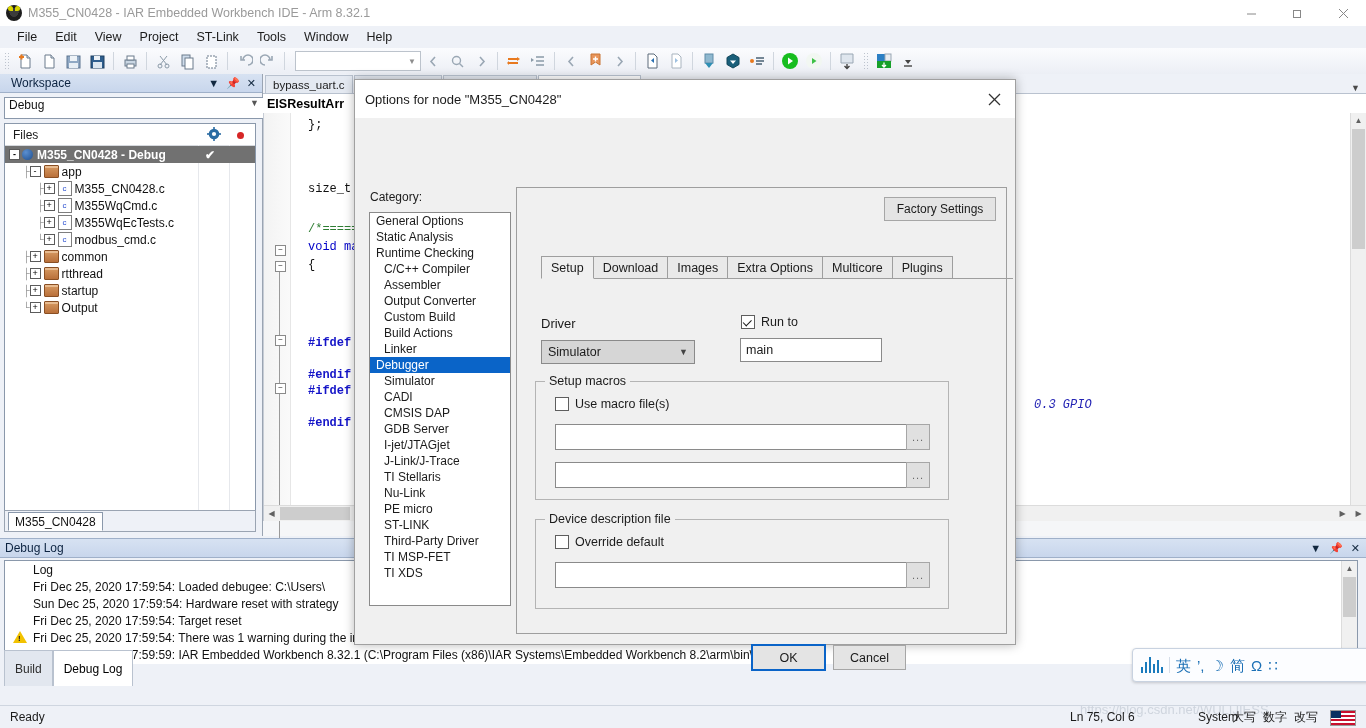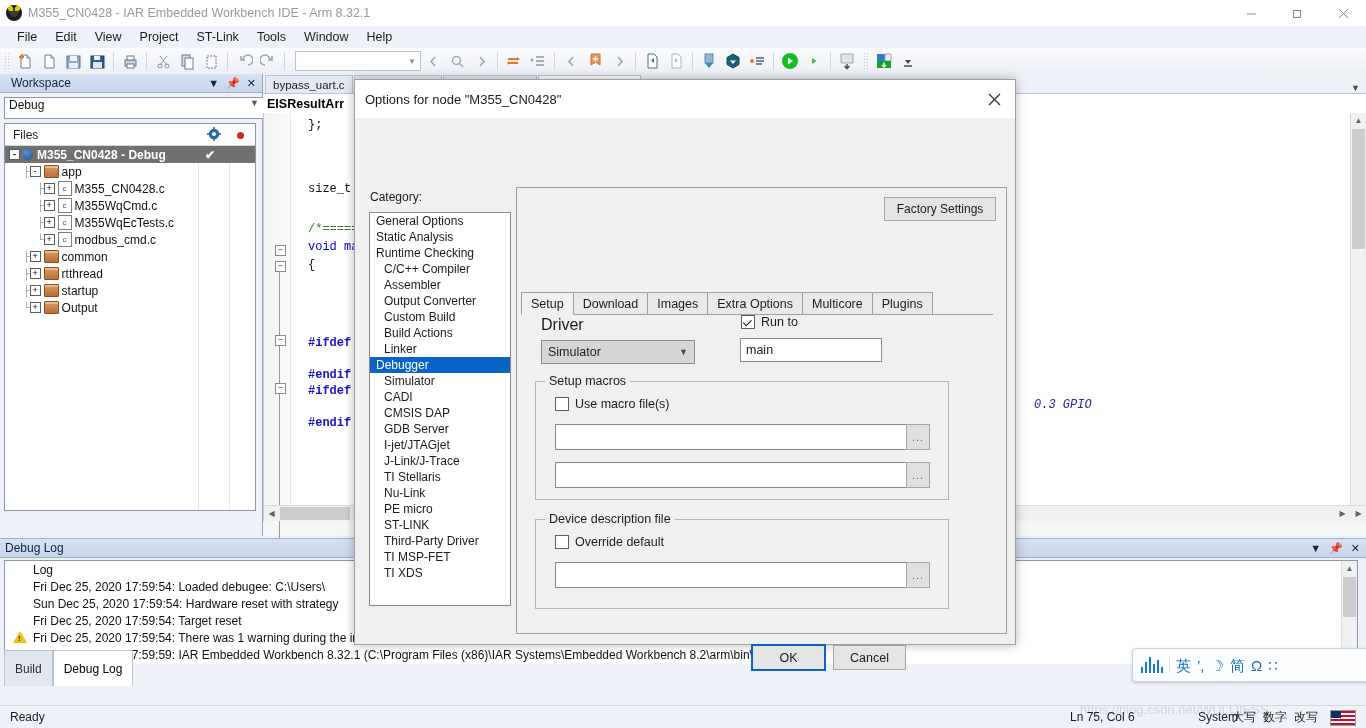--- a/index.html
+++ b/index.html
@@ -305,30 +305,30 @@
     position:absolute; left:161px; top:69px; width:489px; height:445px;
     background:#f0f0f0; border:1px solid #9e9e9e;
   }
   .factory {
     position:absolute; right:10px; top:9px; width:110px; height:22px;
     background:#e4e4e4; border:1px solid #a6a6a6;
     display:flex; align-items:center; justify-content:center;
     font-size:12px; color:#1b1b1b;margin-left:22px;
   }
   .tabstrip {
-    position:absolute; left:4px; top:68px; width:472px; height:22px;
-    border-bottom:1px solid #9e9e9e; display:flex; align-items:flex-end;margin-top:36px;
+    position:absolute; left:24px; top:68px; width:472px; height:22px;
+    border-bottom:1px solid #9e9e9e; display:flex; align-items:flex-end;
   }
   .dtab {
     height:21px; padding:0 9px; font-size:12.5px; color:#1b1b1b;
     display:flex; align-items:center; border:1px solid #9e9e9e;
     border-bottom:none; background:#e9e9e9; margin-right:-1px;
   }
   .dtab.active { background:#f0f0f0; border-bottom:1px solid #f0f0f0; margin-bottom:-1px; }
-  .fld-label { position:absolute; font-size:16px; color:#1b1b1b; }
+  .fld-label { position:absolute; font-size:13px; color:#1b1b1b; }
   .combo {
     position:absolute; background:#d6d6d6; border:1px solid #8a8a8a;
     display:flex; align-items:center; padding:0 6px; font-size:12.5px; color:#1b1b1b;
   }
   .combo .caret { margin-left:auto; color:#444; font-size:9px; }
   .txtfield {
     position:absolute; background:#fff; border:1px solid #8a8a8a;
     display:flex; align-items:center; padding:0 5px; font-size:12.5px; color:#1b1b1b;
   }
   .cbx {
@@ -691,20 +691,23 @@
             <div class="trow">
               <span style="display: inline-block; width: 18px;"></span>
               <span class="tline">└</span>
               <span class="tbox">+</span>
               <span class="ficon top"></span>
               <span>Output</span>
             </div>
           </div>
       </div>
 
+      <div class="ws-footer">
+        <div class="ws-tab">M355_CN0428</div>
+      </div>
     </div>
   </div>
 
   <div class="editor">
     <div class="ed-tabs">
       <div class="ed-tab">bypass_uart.c</div>
       <div class="ed-tab">bypass_uart.h</div>
       <div class="ed-tab">modbus_cmd.c</div>
       <div class="ed-tab active">M355_CN0428.c</div>
       <span class="scroll-r">▼</span>

